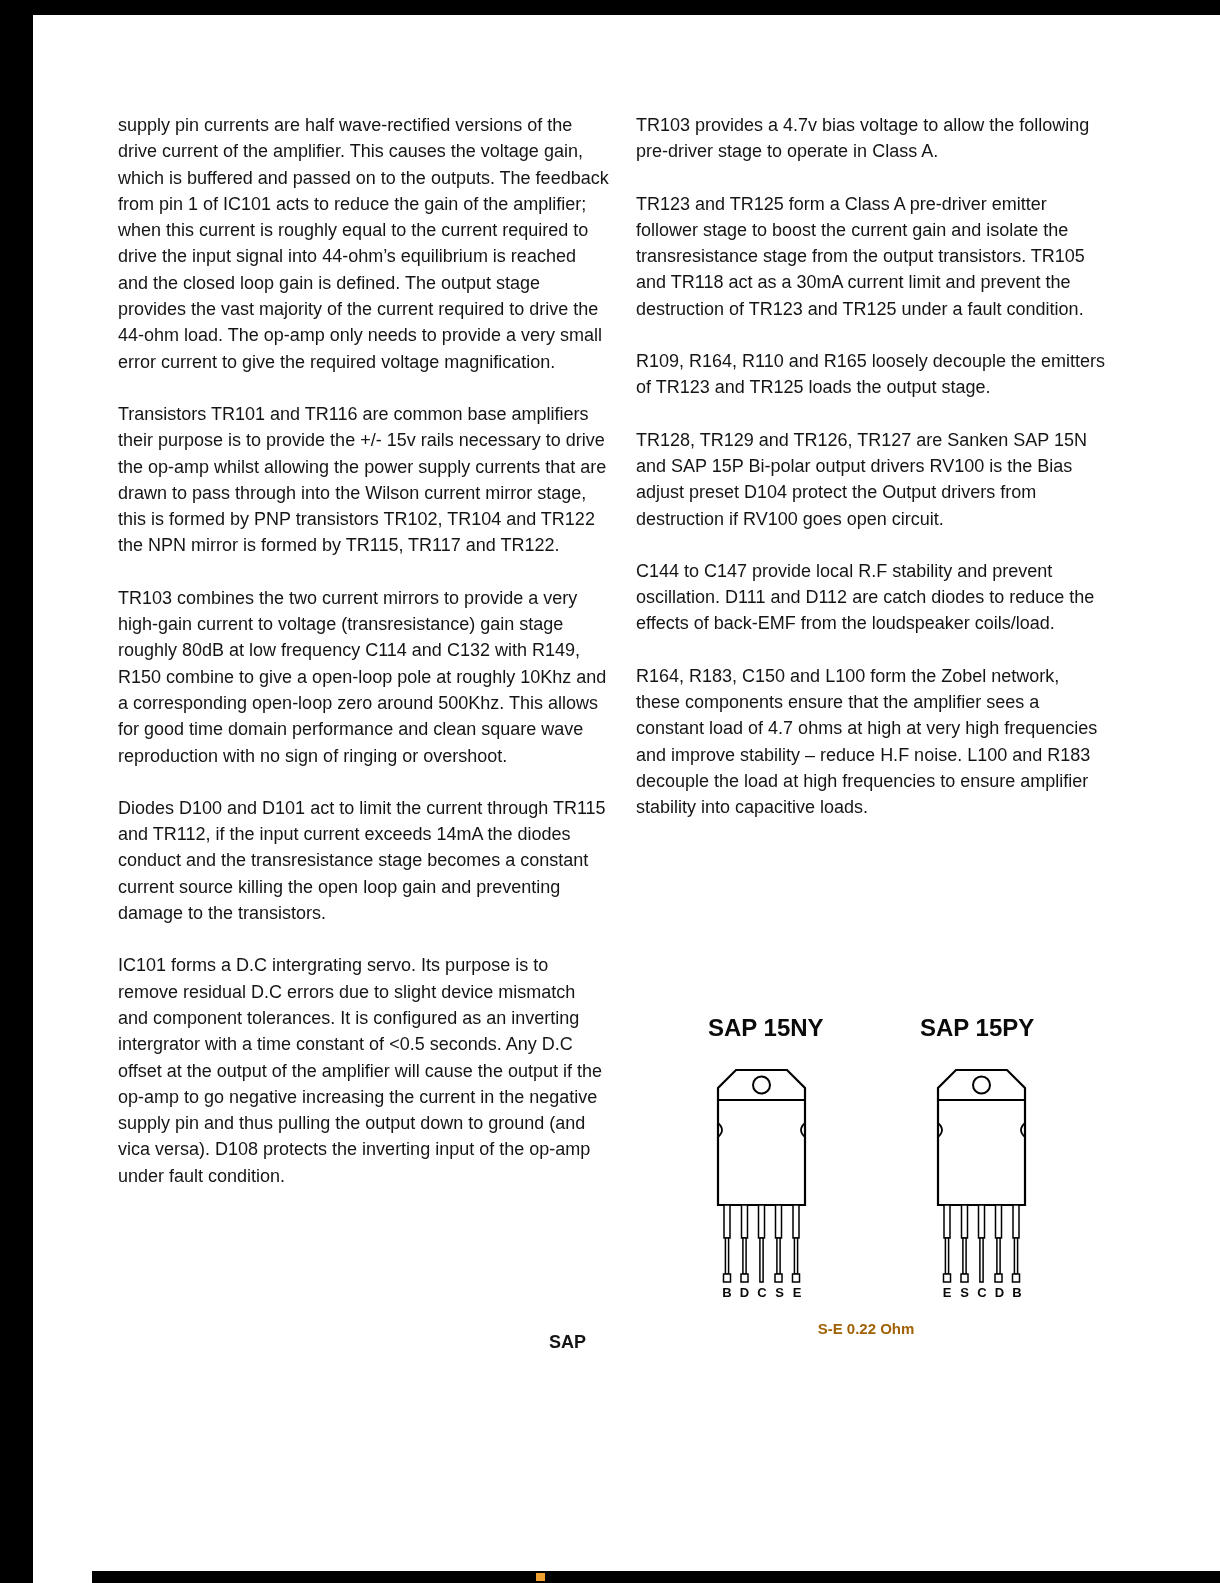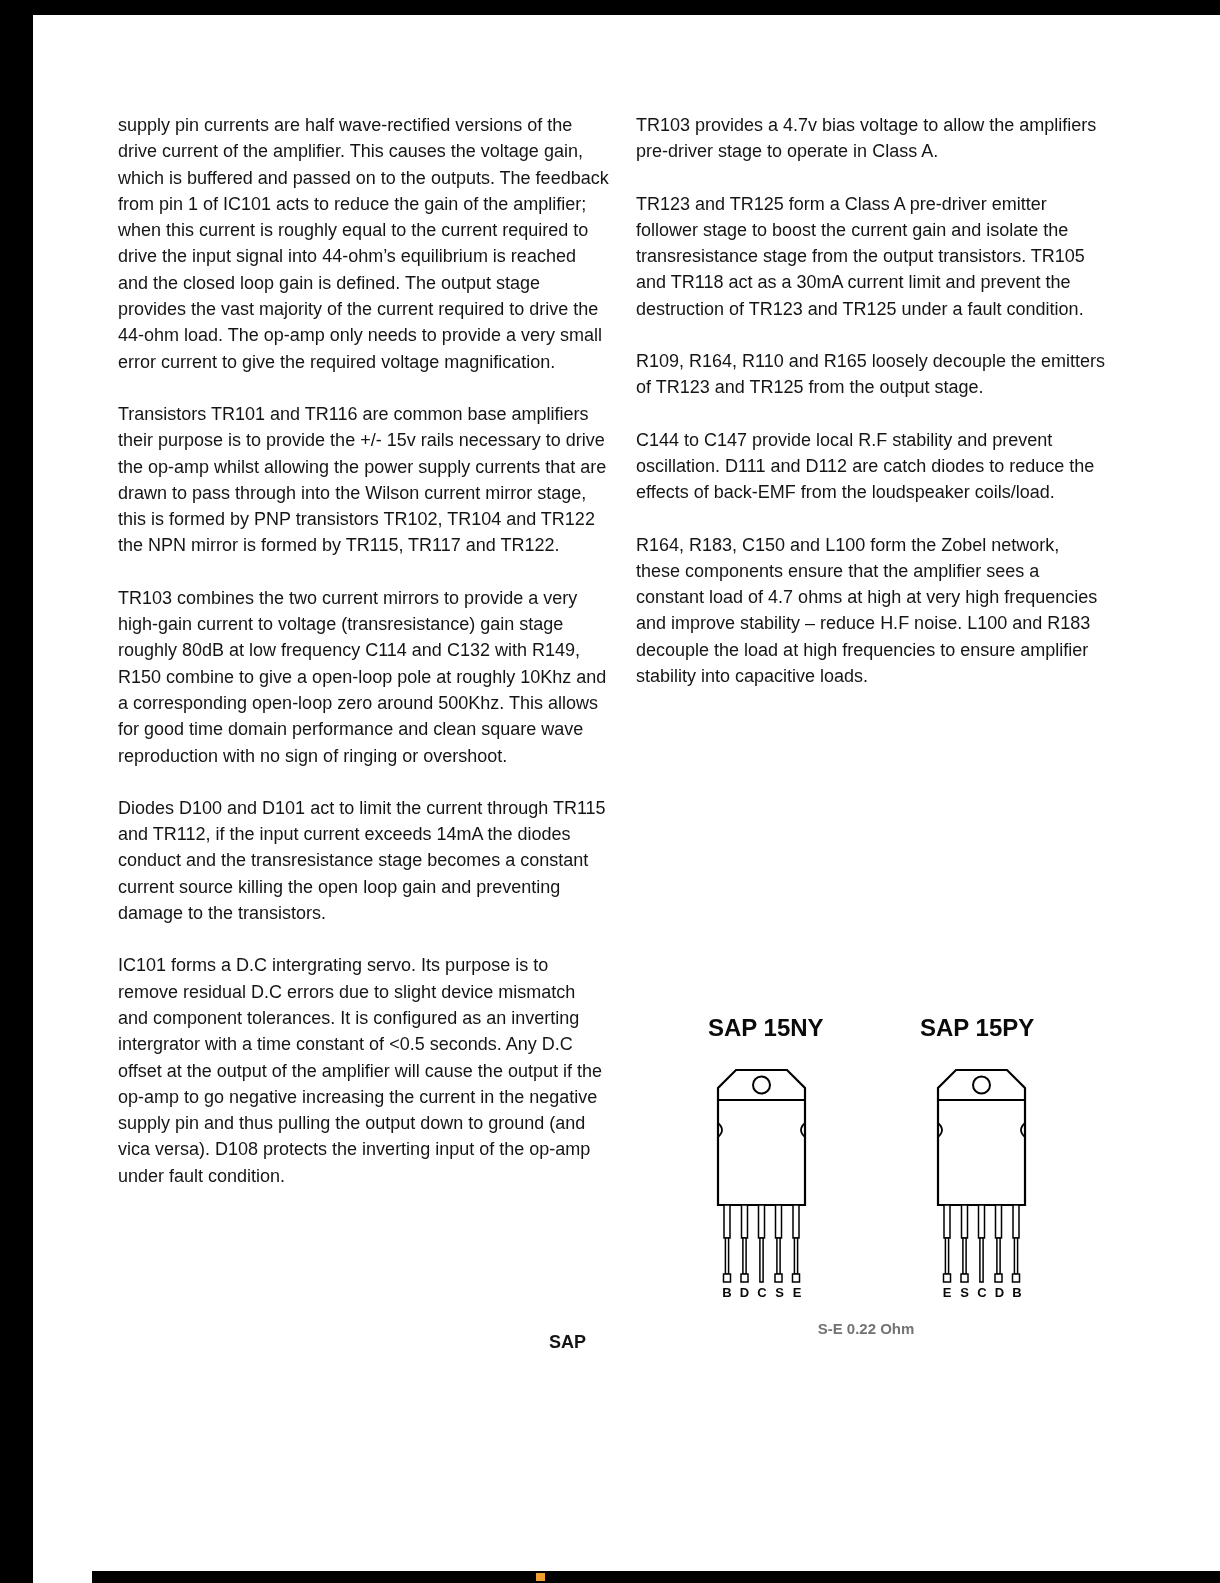--- a/index.html
+++ b/index.html
@@ -22,21 +22,21 @@
   .figure { position:absolute; left:636px; top:1010px; width:480px; height:420px; }
   .fig-title { position:absolute; font-weight:bold; font-size:24px; color:#0a0a0a; }
   .t1 { left:72px;  top:4px; }
   .t2 { left:284px; top:4px; }
   .pkg1 { position:absolute; left:72px;  top:58px; }
   .pkg2 { position:absolute; left:292px; top:58px; }
   .pins { position:absolute; top:275px; width:84px; display:flex; justify-content:space-between; font-weight:bold; font-size:13px; color:#0a0a0a; }
   .pins span { display:inline-block; width:14px; text-align:center; }
   .pins1 { left:84px; }
   .pins2 { left:304px; }
-  .res-label { position:absolute; left:140px; top:310px; width:180px; text-align:center; font-weight:bold; font-size:15px; color:#737373; }
+  .res-label { position:absolute; left:140px; top:310px; width:180px; text-align:center; font-weight:bold; font-size:15px; color:#a16207; }
   .caption { position:absolute; left:48px; top:344px; width:394px; font-size:13.5px; line-height:19px; color:#151515; }
 </style>
 </head>
 <body>
 
 <div class="page">
 
   <div class="bar-left"></div>
   <div class="bar-top"></div>
   <div class="bar-bottom"></div>
@@ -44,23 +44,24 @@
 
   <div class="col col-left">
     <p>supply pin currents are half wave-rectified versions of the drive current of the amplifier. This causes the voltage gain, which is buffered and passed on to the outputs. The feedback from pin 1 of IC101 acts to reduce the gain of the amplifier; when this current is roughly equal to the current required to drive the input signal into 44-ohm’s equilibrium is reached and the closed loop gain is defined. The output stage provides the vast majority of the current required to drive the 44-ohm load. The op-amp only needs to provide a very small error current to give the required voltage magnification.</p>
     <p>Transistors TR101 and TR116 are common base amplifiers their purpose is to provide the +/- 15v rails necessary to drive the op-amp whilst allowing the power supply currents that are drawn to pass through into the Wilson current mirror stage, this is formed by PNP transistors TR102, TR104 and TR122 the NPN mirror is formed by TR115, TR117 and TR122.</p>
     <p>TR103 combines the two current mirrors to provide a very high-gain current to voltage (transresistance) gain stage roughly 80dB at low frequency C114 and C132 with R149, R150 combine to give a open-loop pole at roughly 10Khz and a corresponding open-loop zero around 500Khz. This allows for good time domain performance and clean square wave reproduction with no sign of ringing or overshoot.</p>
     <p>Diodes D100 and D101 act to limit the current through TR115 and TR112, if the input current exceeds 14mA the diodes conduct and the transresistance stage becomes a constant current source killing the open loop gain and preventing damage to the transistors.</p>
     <p>IC101 forms a D.C intergrating servo. Its purpose is to remove residual D.C errors due to slight device mismatch and component tolerances. It is configured as an inverting intergrator with a time constant of &lt;0.5 seconds. Any D.C offset at the output of the amplifier will cause the output if the op-amp to go negative increasing the current in the negative supply pin and thus pulling the output down to ground (and vica versa). D108 protects the inverting input of the op-amp under fault condition.</p>
   </div>
 
   <div class="col col-right">
-    <p>TR103 provides a 4.7v bias voltage to allow the amplifiers pre-driver stage to operate in Class A.</p>
+    <p>TR103 provides a 4.7v bias voltage to allow the following pre-driver stage to operate in Class A.</p>
     <p>TR123 and TR125 form a Class A pre-driver emitter follower stage to boost the current gain and isolate the transresistance stage from the output transistors. TR105 and TR118 act as a 30mA current limit and prevent the destruction of TR123 and TR125 under a fault condition.</p>
-    <p>R109, R164, R110 and R165 loosely decouple the emitters of TR123 and TR125 from the output stage.</p>
+    <p>R109, R164, R110 and R165 loosely decouple the emitters of TR123 and TR125 loads the output stage.</p>
+    <p>TR128, TR129 and TR126, TR127 are Sanken SAP 15N and SAP 15P Bi-polar output drivers RV100 is the Bias adjust preset D104 protect the Output drivers from destruction if RV100 goes open circuit.</p>
     <p>C144 to C147 provide local R.F stability and prevent oscillation. D111 and D112 are catch diodes to reduce the effects of back-EMF from the loudspeaker coils/load.</p>
     <p>R164, R183, C150 and L100 form the Zobel network, these components ensure that the amplifier sees a constant load of 4.7 ohms at high at very high frequencies and improve stability – reduce H.F noise. L100 and R183 decouple the load at high frequencies to ensure amplifier stability into capacitive loads.</p>
   </div>
 
   <div class="stray">SAP</div>
 
   <div class="figure">
     <div class="fig-title t1">SAP 15NY</div>
     <div class="fig-title t2">SAP 15PY</div>
 

